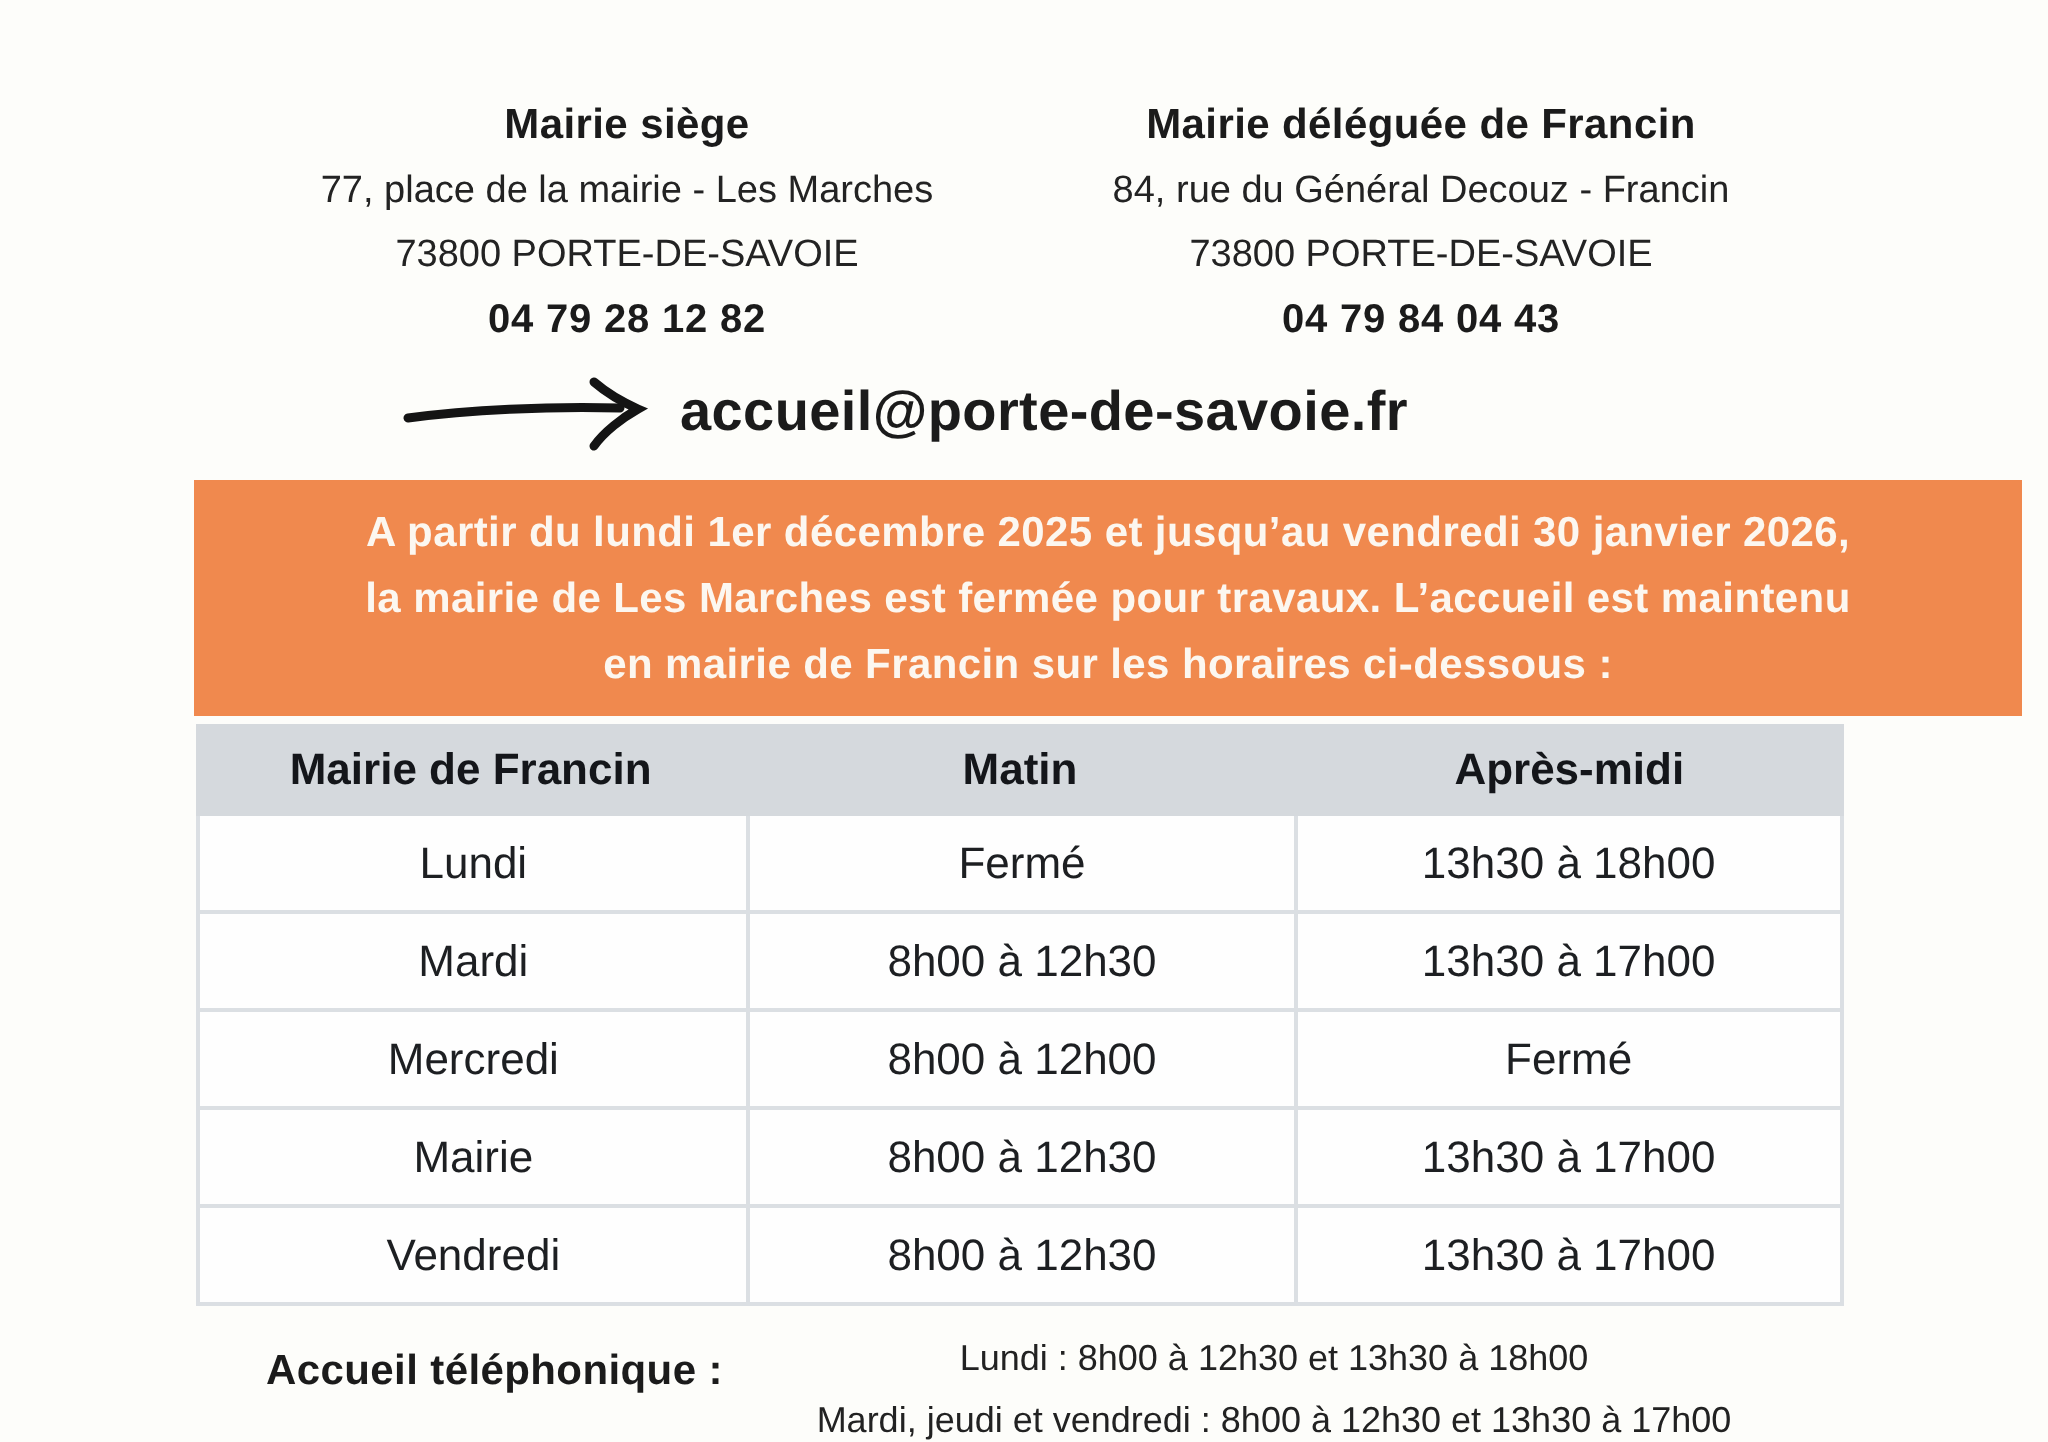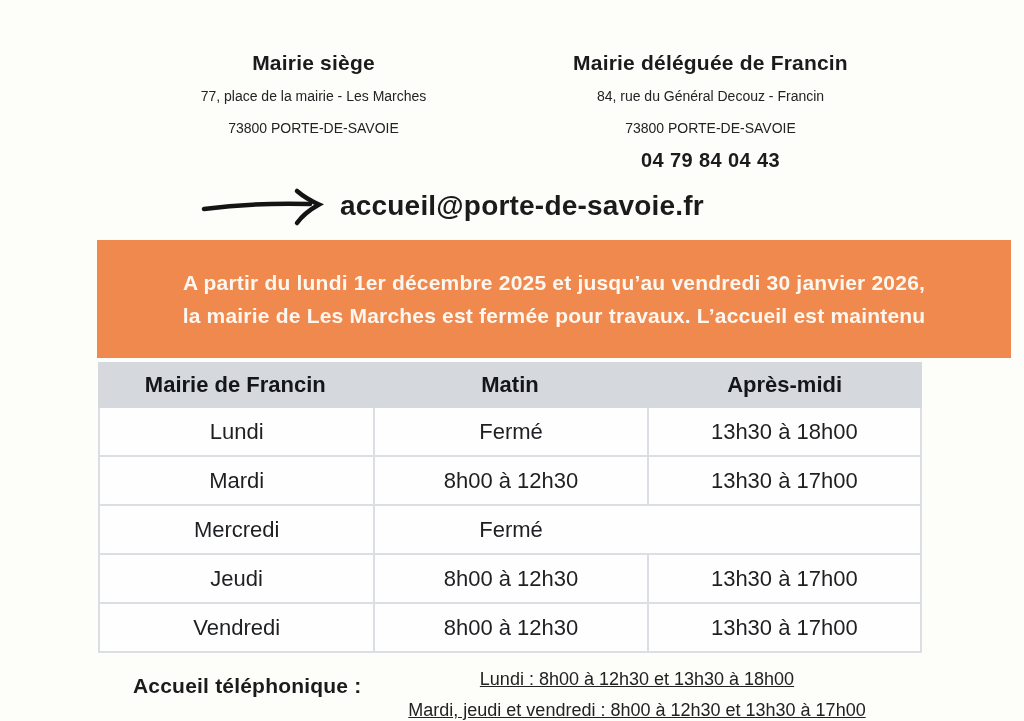--- a/index.html
+++ b/index.html
@@ -16,21 +16,21 @@
     background:var(--page-bg);
     font-family:"Liberation Sans","DejaVu Sans",sans-serif;
     color:var(--ink);
   }
   .page{position:relative;width:1024px;height:721px;overflow:hidden;background:var(--page-bg);margin-top:40px;}
 
   
   .offices{position:absolute;left:115px;top:6px;width:794px;display:flex;}
   .office{flex:1;text-align:center;}
   .office-name{font-size:21px;font-weight:bold;line-height:34px;letter-spacing:.2px;}
-  .office-line{font-size:14px;line-height:32px;color:#232323;}
+  .office-line{font-size:19px;line-height:32px;color:#232323;}
   .office-phone{font-size:20px;font-weight:bold;line-height:33px;letter-spacing:.4px;}
 
   
   .arrow{position:absolute;left:200px;top:145px;width:140px;height:42px;}
   .email{position:absolute;left:340px;top:150px;font-size:28px;font-weight:bold;letter-spacing:.2px;text-align:right;}
 
   
   .notice{
     position:absolute;left:97px;top:200px;width:914px;height:118px;
     background:var(--accent-orange);color:var(--notice-text);
@@ -51,33 +51,34 @@
   .schedule-row + .schedule-row{border-top:2px solid var(--table-line);}
   .schedule-cell{
     height:47px;display:flex;align-items:center;justify-content:center;
     font-size:22px;color:#1d1f22;background:var(--cell-bg);
   }
   .schedule-cell + .schedule-cell{border-left:2px solid var(--table-line);}
 
   
   .phone-label{position:absolute;left:133px;top:634px;font-size:21px;font-weight:bold;letter-spacing:.2px;}
   .phone-lines{position:absolute;left:367px;top:624px;width:540px;text-align:center;font-size:18px;color:#222;}
-  .phone-line{line-height:31px;text-decoration:underline;}
+  .phone-line{line-height:31px;}
 </style>
 </head>
 <body>
 
 <div class="page">
 
   <div class="offices">
 
       <div class="office">
         <div class="office-name">Mairie siège</div>
         <div class="office-line">77, place de la mairie - Les Marches</div>
         <div class="office-line">73800 PORTE-DE-SAVOIE</div>
+        <div class="office-phone">04 79 28 12 82</div>
       </div>
 
       <div class="office">
         <div class="office-name">Mairie déléguée de Francin</div>
         <div class="office-line">84, rue du Général Decouz - Francin</div>
         <div class="office-line">73800 PORTE-DE-SAVOIE</div>
         <div class="office-phone">04 79 84 04 43</div>
       </div>
     </div>
 
@@ -86,20 +87,21 @@
     <path d="M97 6 C 104 12, 111 16, 119 19.5 C 111 24, 102 31, 97 38" stroke="#141414" stroke-width="4.5" fill="none" stroke-linecap="round"></path>
   </svg>
   <div class="email">accueil@porte-de-savoie.fr</div>
 
   <div class="notice">
 
       <div class="notice-line">A partir du lundi 1er décembre 2025 et jusqu’au vendredi 30 janvier 2026,</div>
 
       <div class="notice-line">la mairie de Les Marches est fermée pour travaux. L’accueil est maintenu</div>
 
+      <div class="notice-line">en mairie de Francin sur les horaires ci-dessous :</div>
     </div>
 
   <div class="schedule">
     <div class="schedule-head">
 
         <div class="schedule-head-cell">Mairie de Francin</div>
 
         <div class="schedule-head-cell">Matin</div>
 
         <div class="schedule-head-cell">Après-midi</div>
@@ -113,25 +115,26 @@
         </div>
 
         <div class="schedule-row">
           <div class="schedule-cell">Mardi</div>
           <div class="schedule-cell">8h00 à 12h30</div>
           <div class="schedule-cell">13h30 à 17h00</div>
         </div>
 
         <div class="schedule-row">
           <div class="schedule-cell">Mercredi</div>
+          <div class="schedule-cell">8h00 à 12h00</div>
           <div class="schedule-cell">Fermé</div>
         </div>
 
         <div class="schedule-row">
-          <div class="schedule-cell">Jeudi</div>
+          <div class="schedule-cell">Mairie</div>
           <div class="schedule-cell">8h00 à 12h30</div>
           <div class="schedule-cell">13h30 à 17h00</div>
         </div>
 
         <div class="schedule-row">
           <div class="schedule-cell">Vendredi</div>
           <div class="schedule-cell">8h00 à 12h30</div>
           <div class="schedule-cell">13h30 à 17h00</div>
         </div>
       </div>

